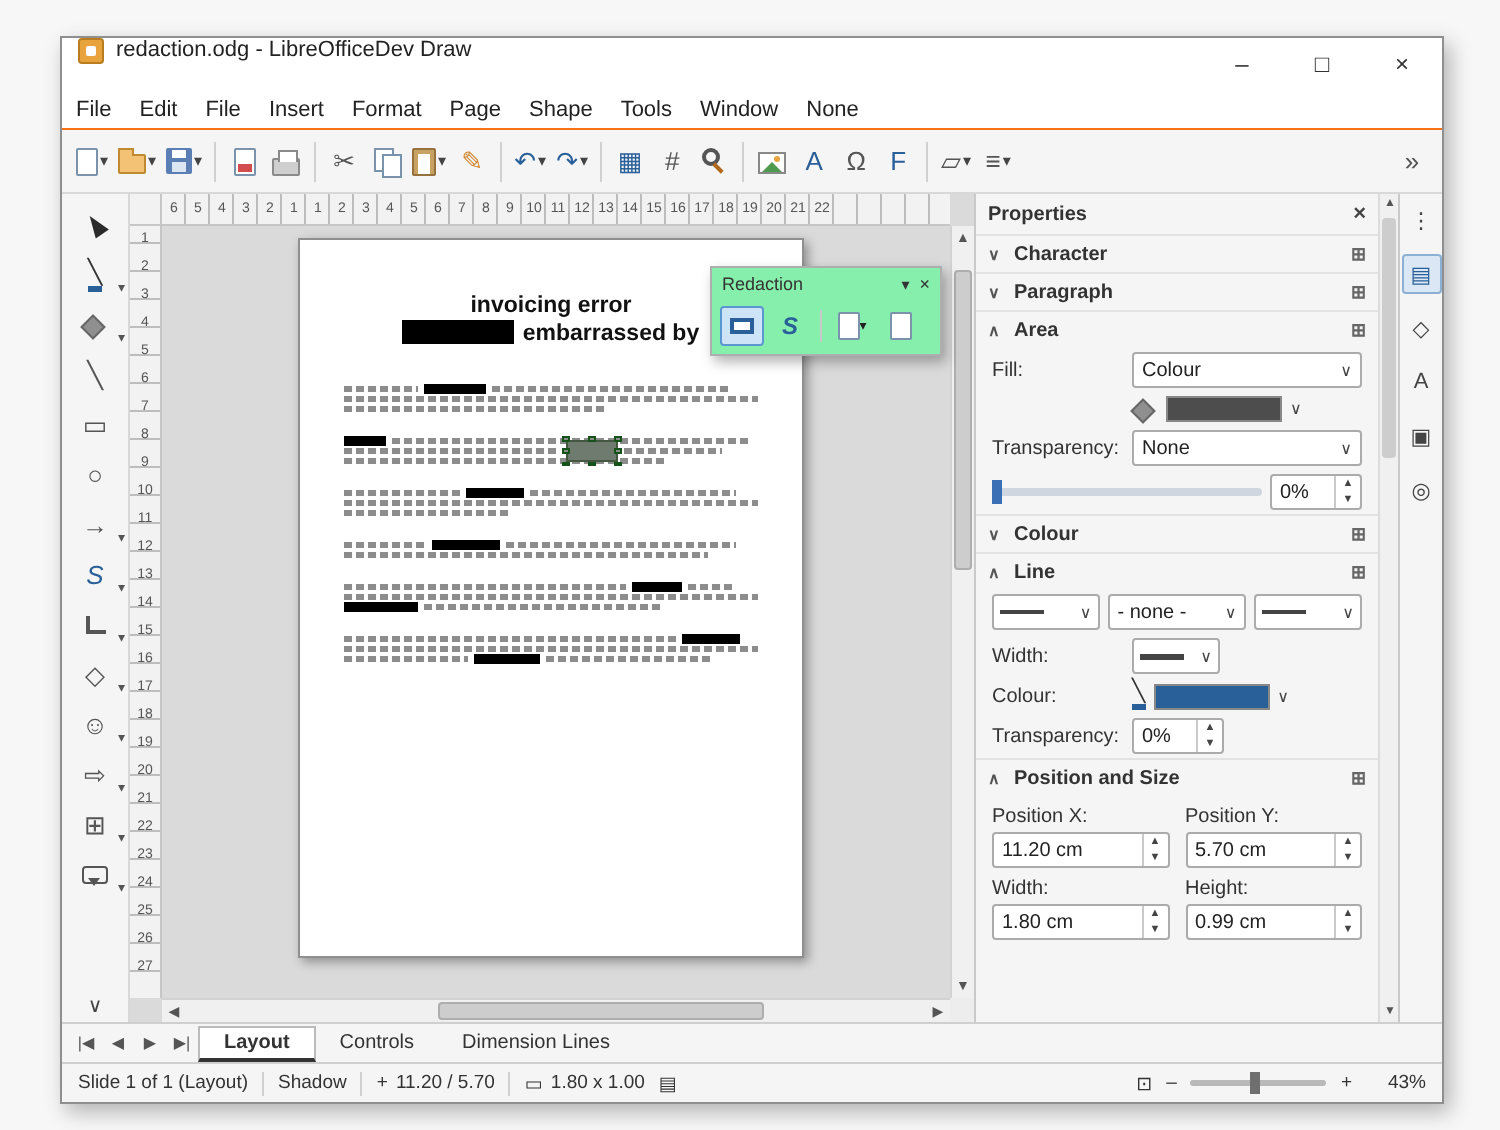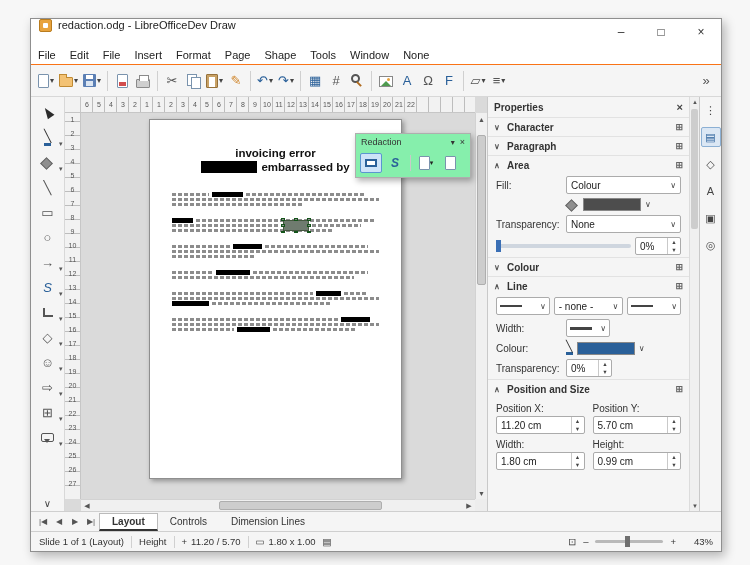--- a/index.html
+++ b/index.html
@@ -695,21 +695,21 @@
     <span class="navbtn">▶</span>
     <span class="navbtn">▶|</span>
     <span class="tab active">Layout</span>
     <span class="tab">Controls</span>
     <span class="tab">Dimension Lines</span>
   </div>
 
   <div class="statusbar">
     <span class="scell">Slide 1 of 1 (Layout)</span>
     <span class="ssep"></span>
-    <span class="scell">Height</span>
+    <span class="scell">Shadow</span>
     <span class="ssep"></span>
     <span class="scell">
         <span>+</span>
         <span>11.20 / 5.70</span>
       </span>
     <span class="ssep"></span>
     <span class="scell">
         <span>▭</span>
         <span>1.80 x 1.00</span>
       </span>

